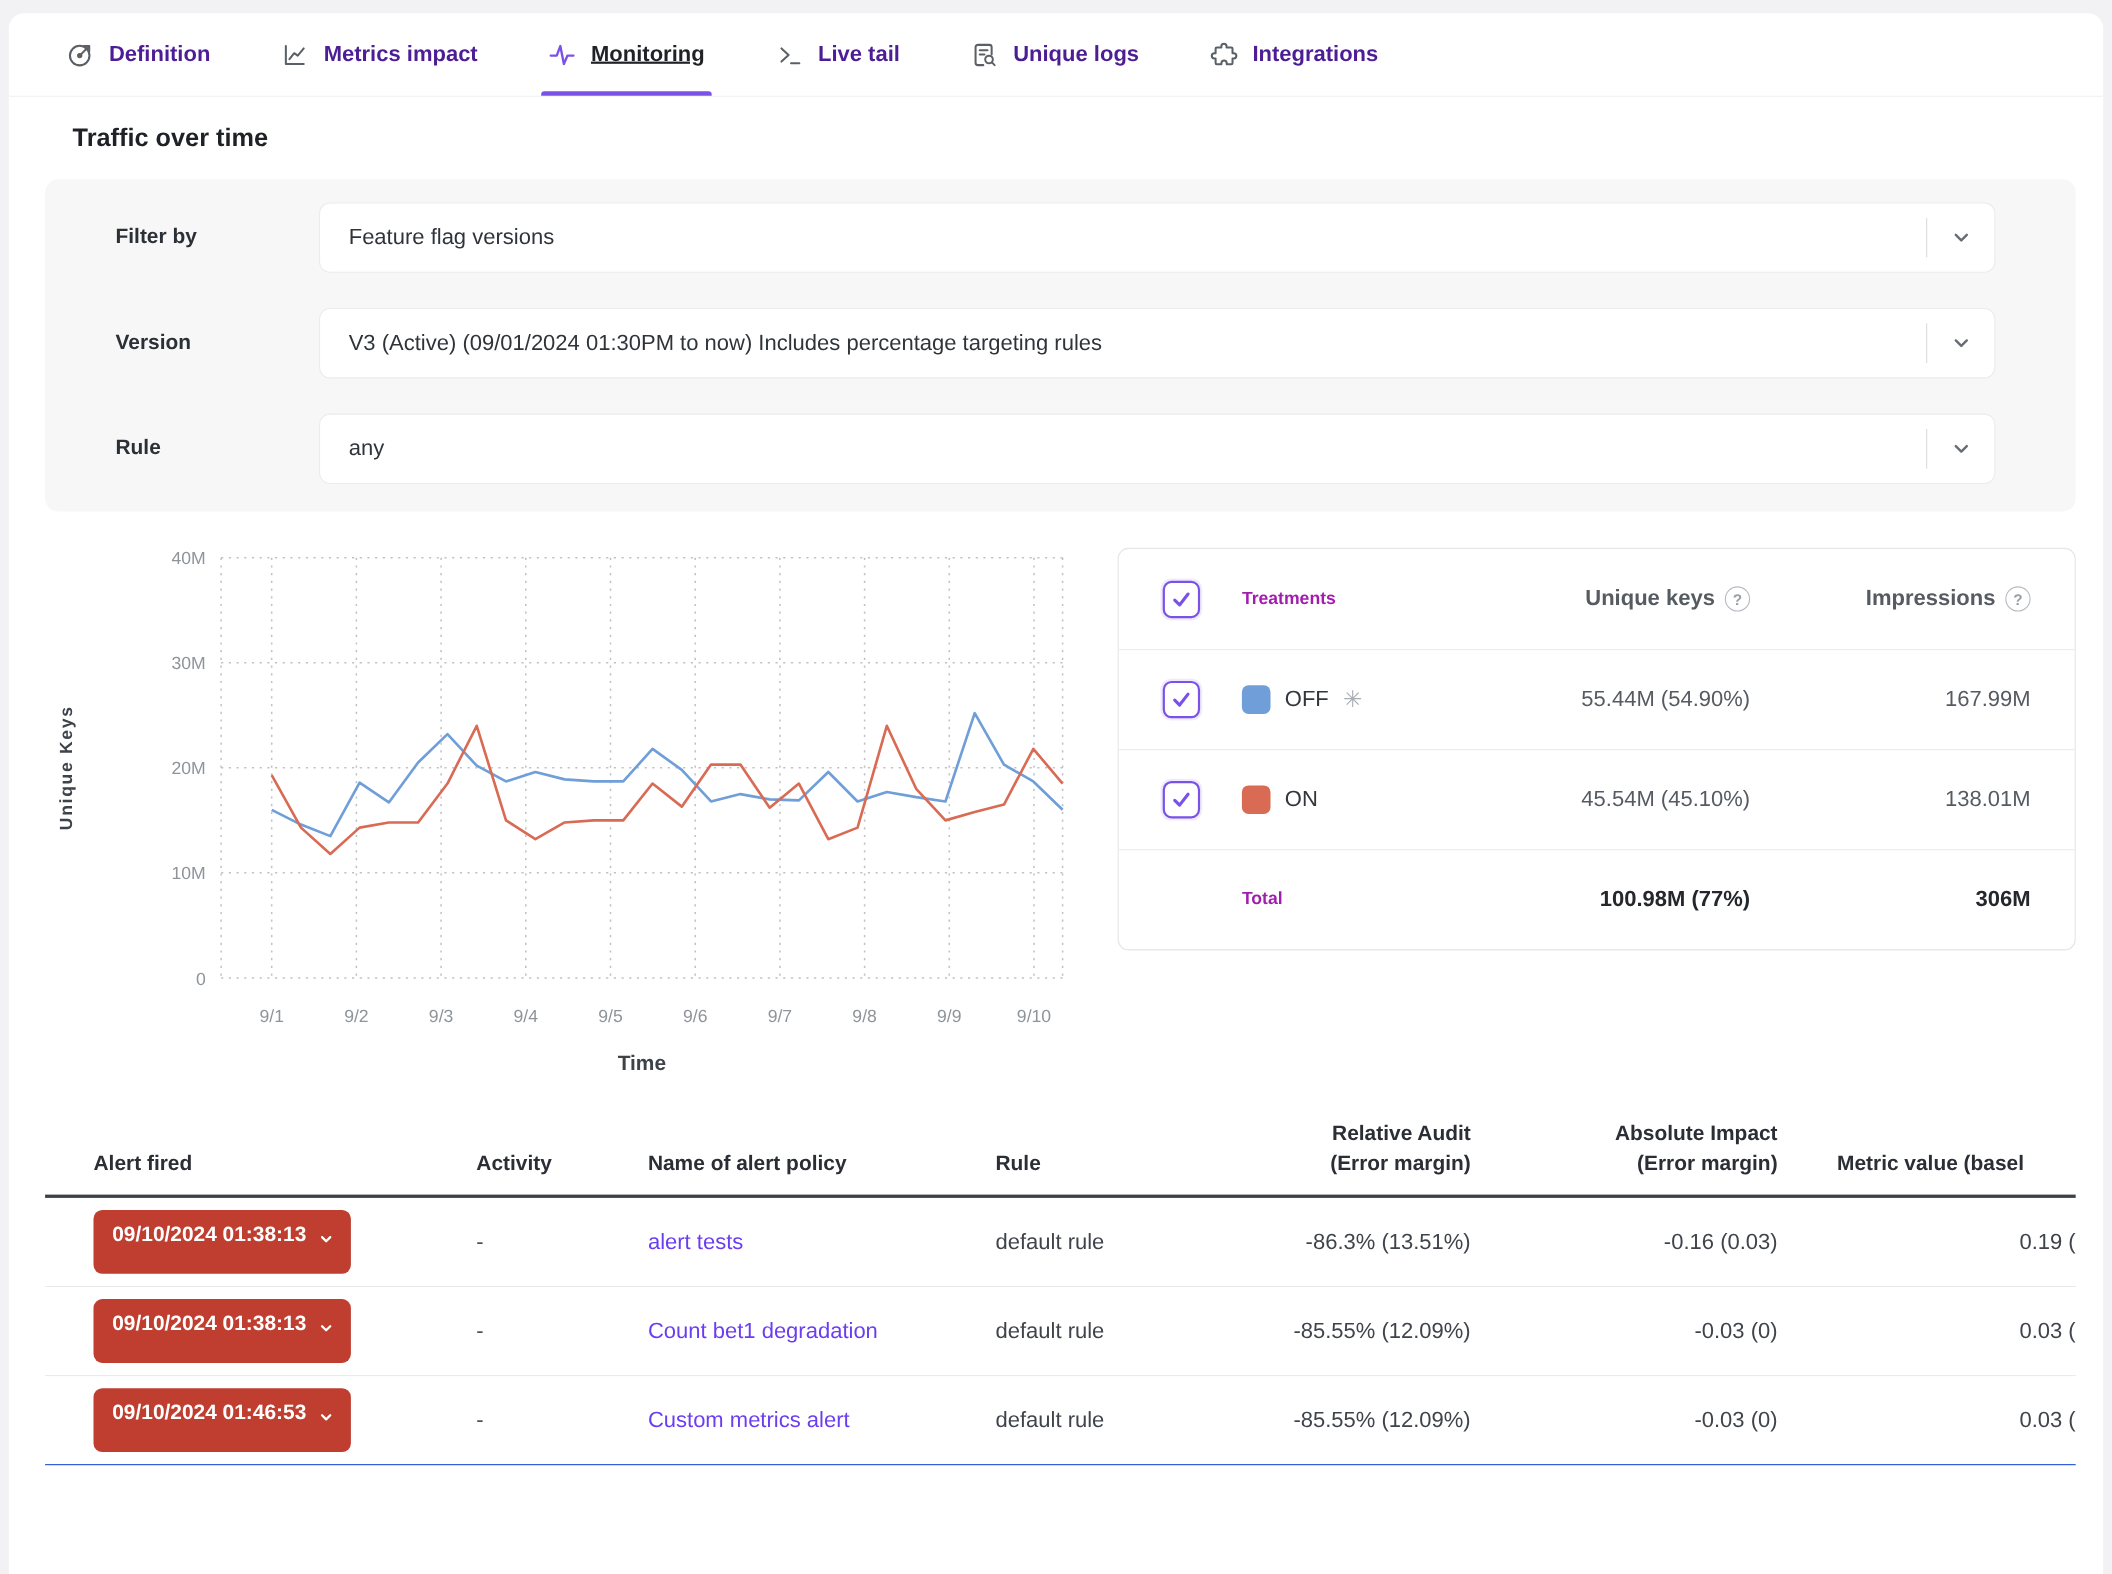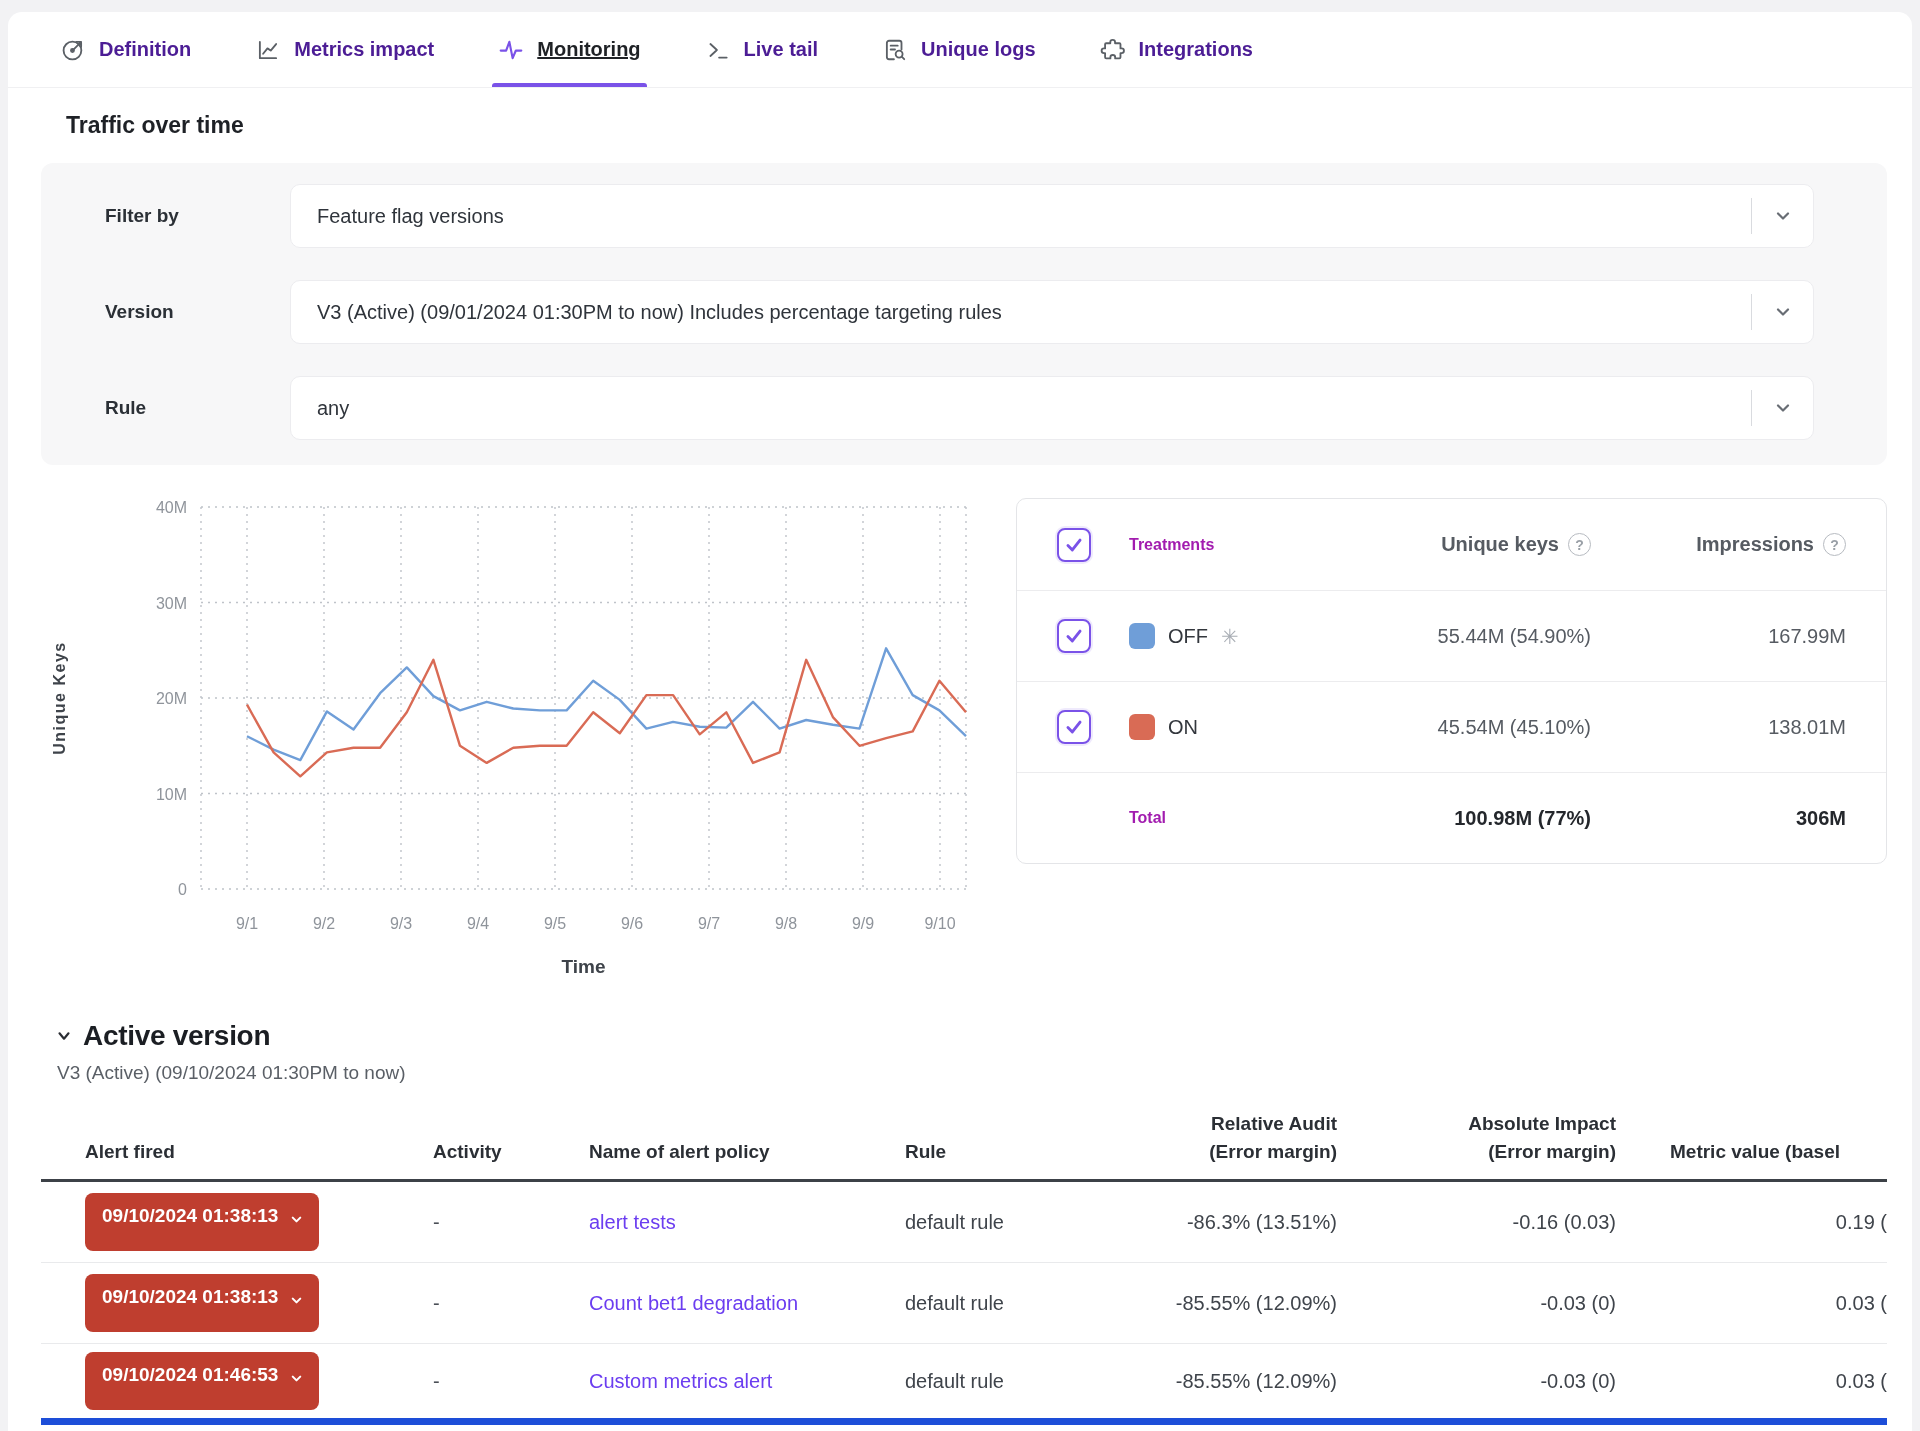--- a/index.html
+++ b/index.html
@@ -64,21 +64,21 @@
   .av-sub { margin:10px 0 0 2px; font-size:19px; color:#5a5f66; }
 
   
   .alerts { margin-top:26px; }
   .agrid { display:grid; grid-template-columns:348px 156px 316px 196px 236px 279px 1fr; align-items:center; padding-left:44px; }
   .ahead { align-items:end; padding-bottom:14px; border-bottom:3px solid #3c4147; }
   .ahead .h { font-size:19px; font-weight:700; color:#2b2f35; line-height:1.45; }
   .h.r { text-align:right; }
   .h.metric { padding-left:54px; white-space:nowrap; overflow:visible; }
   .arow { min-height:81px; border-bottom:1px solid #e9eaec; font-size:20px; color:#3f444b; }
-  .arow:last-child { border-bottom:7px solid #1d4ed8; }
+  .arow:last-child { border-bottom:1px solid #1d4ed8; }
   .arow .num { text-align:right; }
   .badge { display:inline-flex; align-items:flex-end; gap:11px; background:var(--alert-badge); color:#fff;
            font-size:19px; font-weight:700; border-radius:8px; padding:12px 15px 24px 17px; cursor:pointer; white-space:nowrap; }
   .badge svg { stroke:#fff; fill:none; stroke-width:2.2; stroke-linecap:round; stroke-linejoin:round; }
   .link { color:var(--link); cursor:pointer; }
   .dash { color:#4a4f56; }
 </style>
 </head>
 <body>
 
@@ -263,29 +263,20 @@
 
         <div class="trow">
           <span></span>
           <span class="thead">Total</span>
           <span class="cell-r bold">100.98M (77%)</span>
           <span class="cell-r bold">306M</span>
         </div>
       </div>
     </div>
 
-    <div class="active-version">
-      <div class="av-head">
-        <svg width="18" height="18" viewBox="0 0 20 20">
-            <polyline points="5 7 10 13 15 7"></polyline>
-          </svg>
-        <span class="av-title">Active version</span>
-      </div>
-      <div class="av-sub">V3 (Active) (09/10/2024 01:30PM to now)</div>
-    </div>
 
     <div class="alerts">
       <div class="agrid ahead">
         <span class="h">Alert fired</span>
         <span class="h">Activity</span>
         <span class="h">Name of alert policy</span>
         <span class="h">Rule</span>
         <span class="h r">
           <span>Relative Audit</span><br>
           <span>(Error margin)</span>

